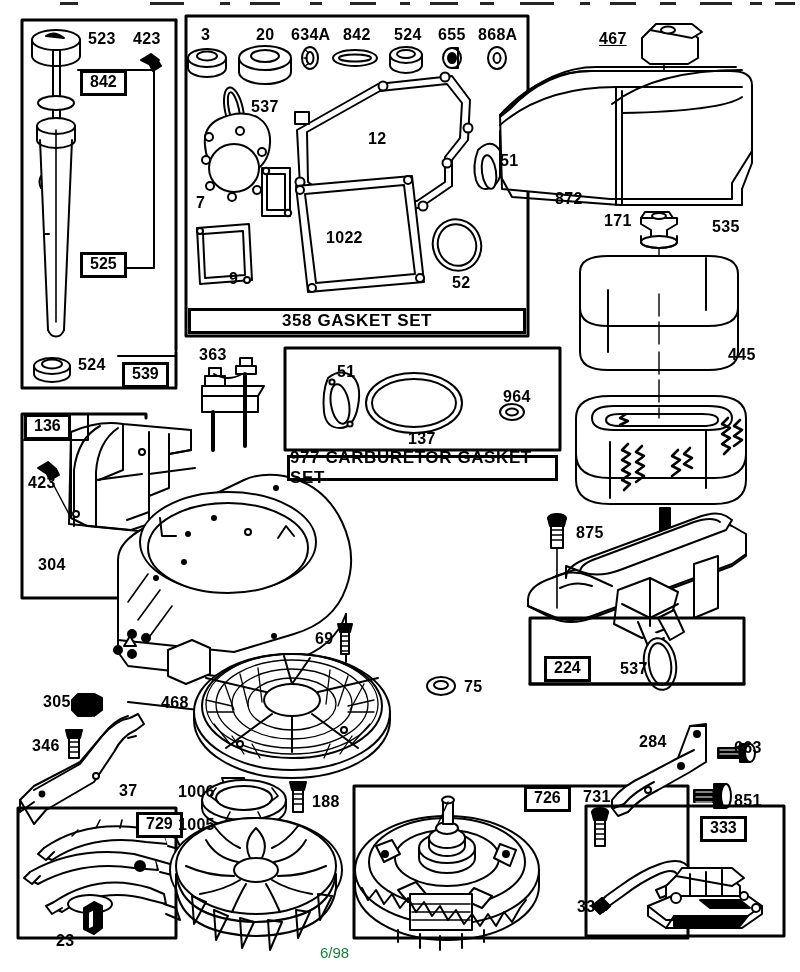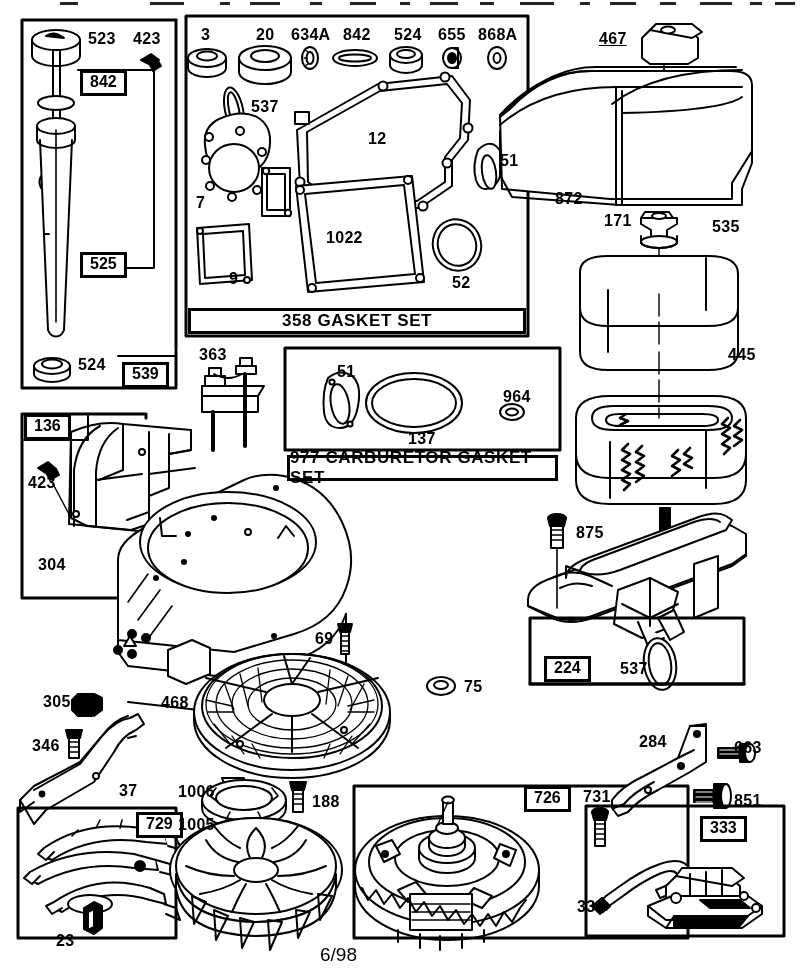--- a/index.html
+++ b/index.html
@@ -19,21 +19,21 @@
     line-height:1.05;color:#000;white-space:nowrap;
   }
   .panel-title{
     position:absolute;border:3px solid #000;background:#fff;box-sizing:border-box;
     display:flex;align-items:center;justify-content:center;
     font-weight:bold;font-size:17px;letter-spacing:.6px;color:#000;
   }
   svg{position:absolute;left:0;top:0;overflow:visible;}
   .pg{
     position:absolute;font-family:"Liberation Sans", sans-serif;
-    font-size:19px;color:#000000;
+    font-size:15px;color:#15803d;
   }
   .toprule{position:absolute;left:0;top:0;width:800px;height:12px;overflow:hidden;}
   .toprule i{
     position:absolute;top:2px;display:block;background:#000;height:3px;opacity:.85;
   }
   
   .ln{stroke:#000;fill:none;}
 </style>
 </head>
 <body>

